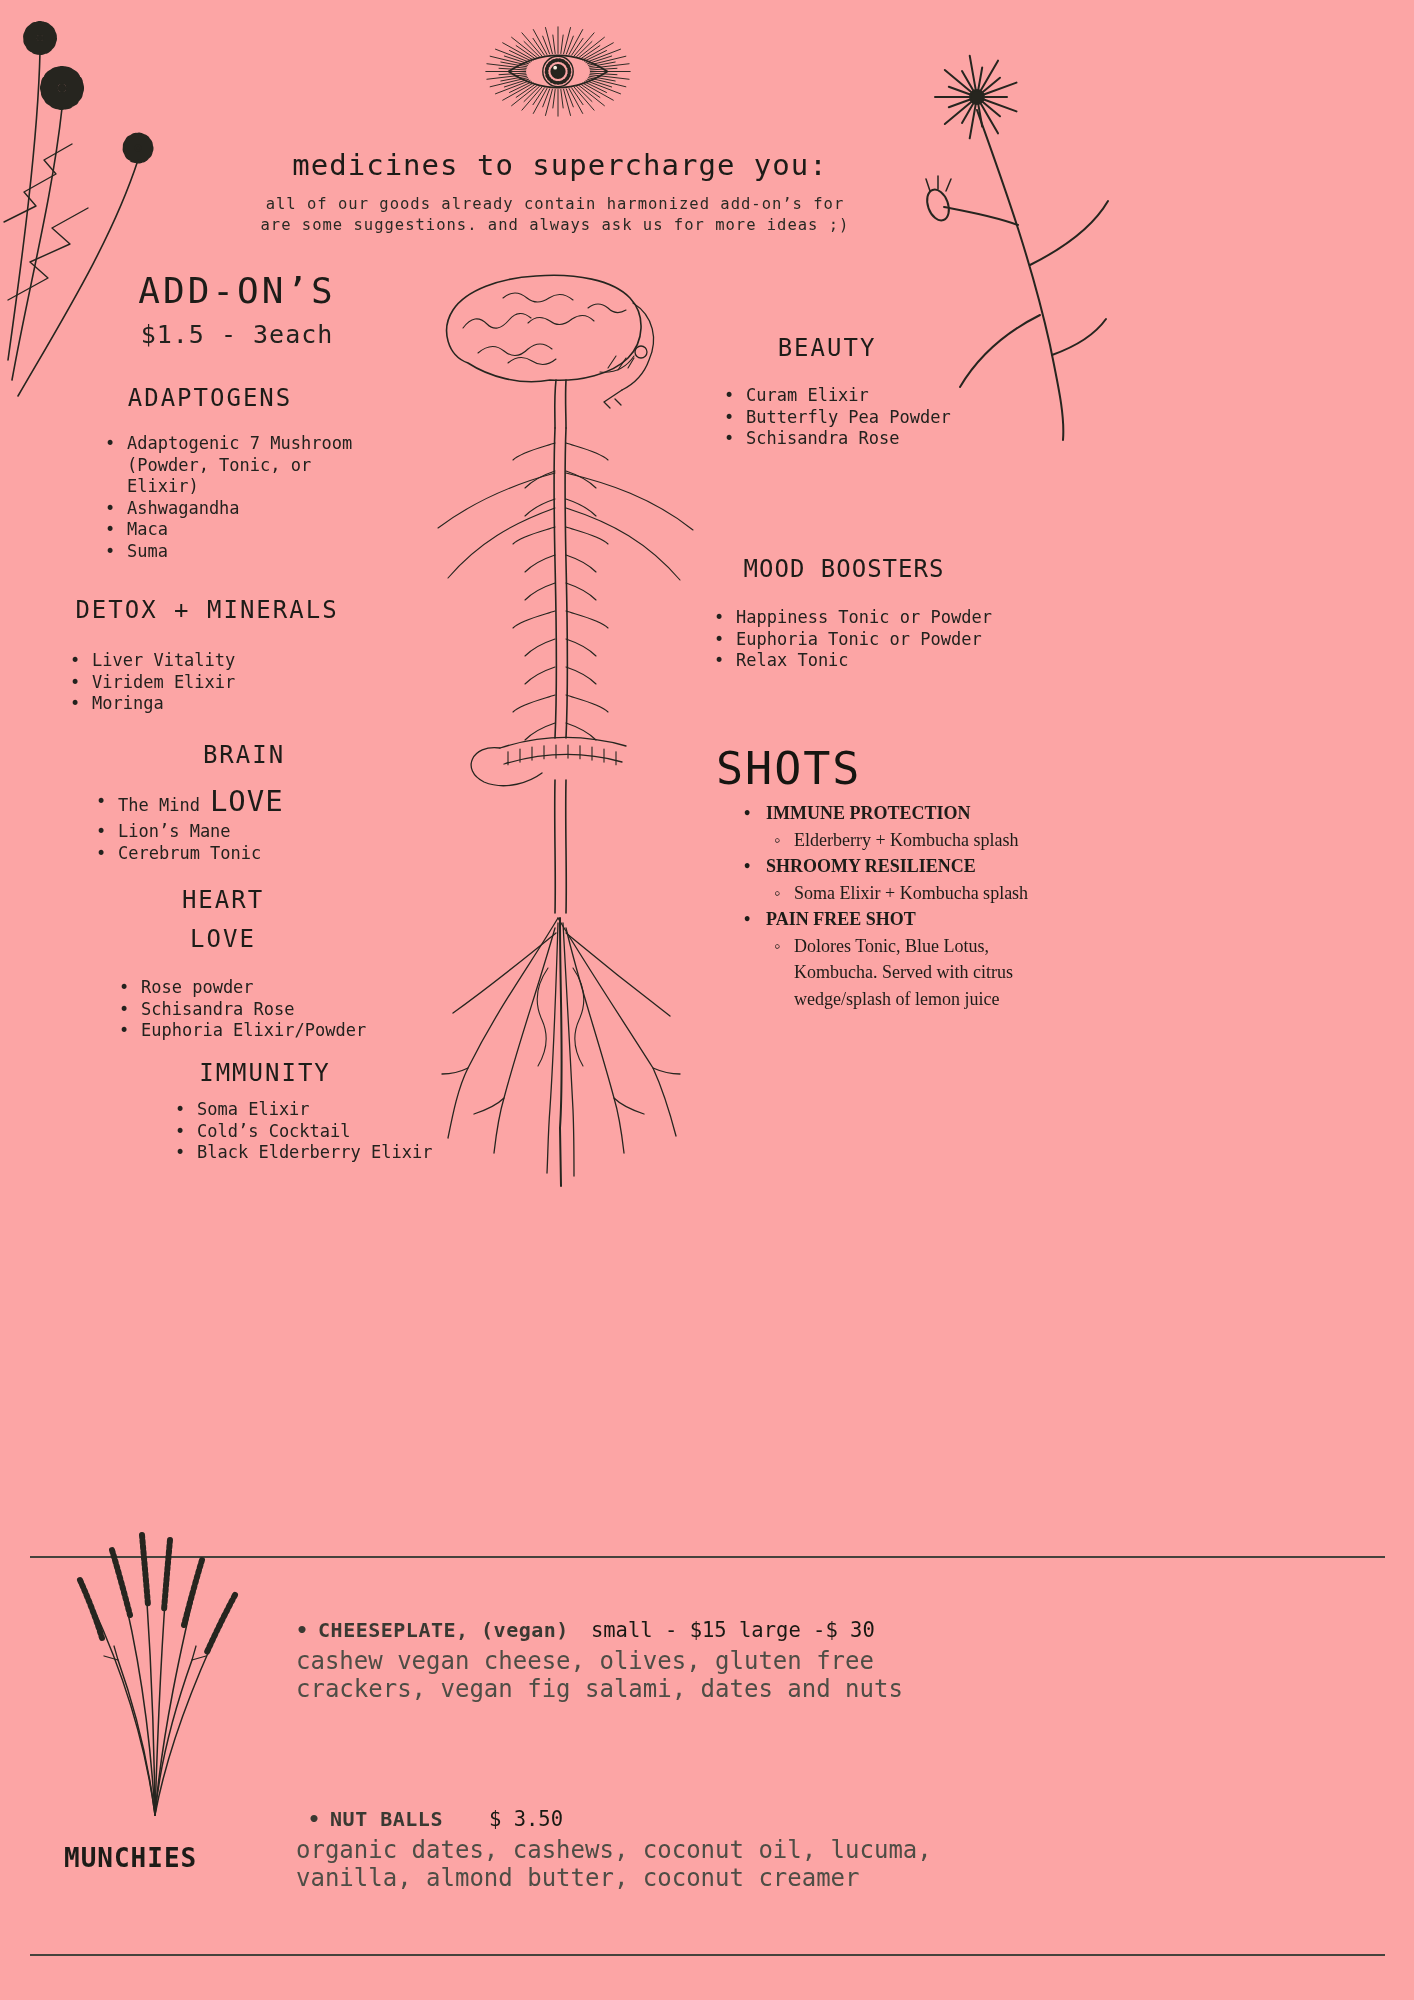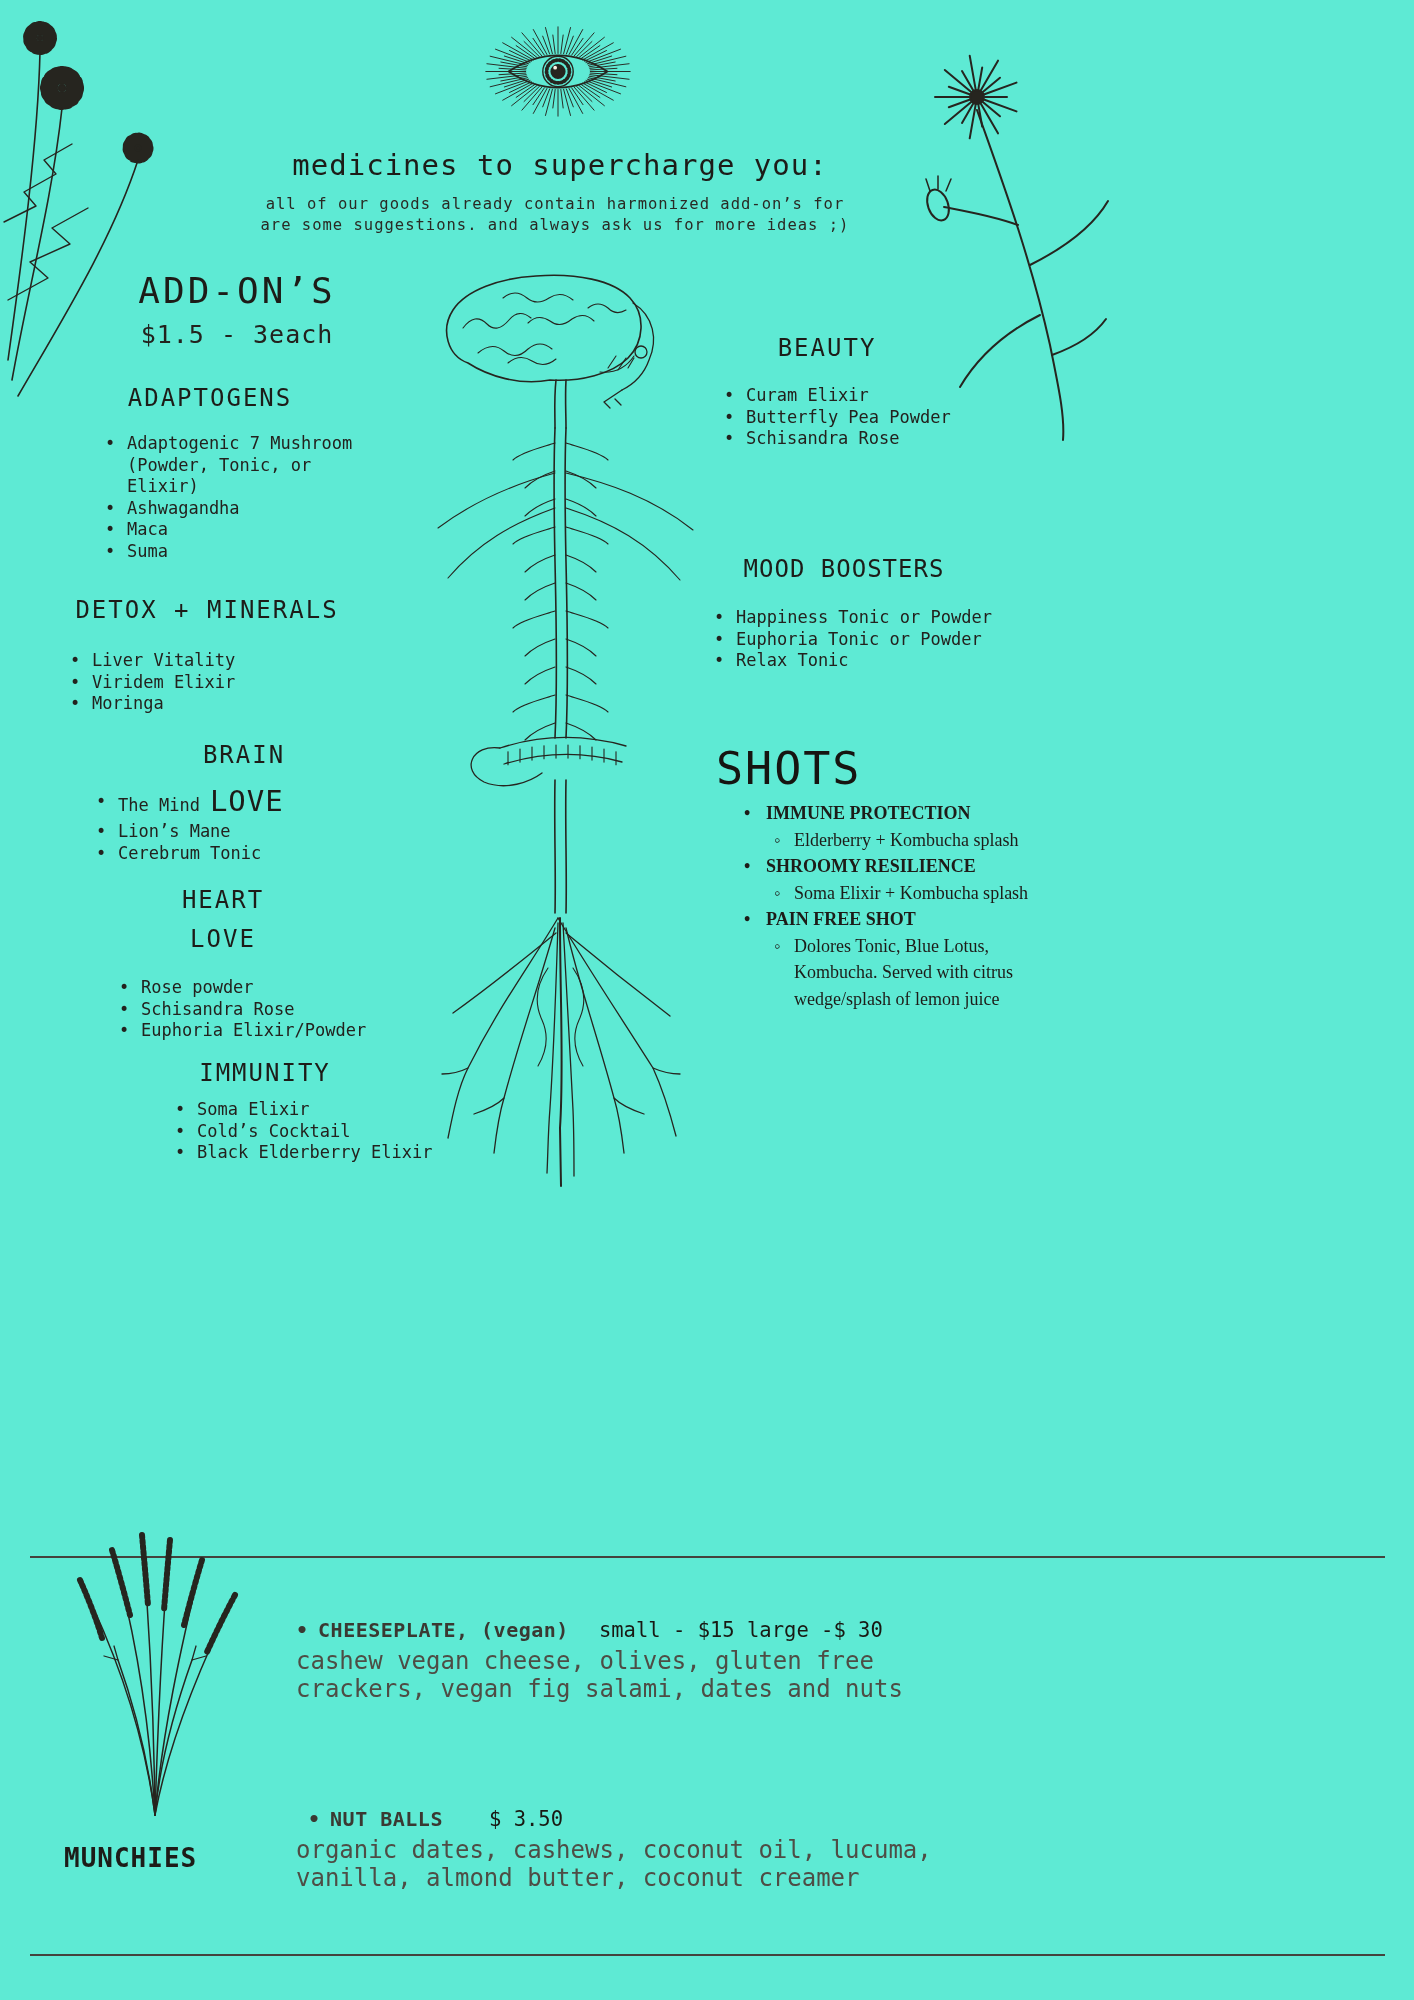--- a/index.html
+++ b/index.html
@@ -1,16 +1,16 @@
 <!DOCTYPE html>
 <html><head>
 <meta charset="utf-8">
 <style>
   html,body{margin:0;padding:0;background:#fbf0e1;}
-  .page{position:relative;width:1414px;height:2000px;background:#5eead4;
+  .page{position:relative;width:1414px;height:2000px;background:#fca5a5;
         font-family:"DejaVu Sans Mono", monospace;color:#21201c;overflow:hidden;}
   .abs{position:absolute;}
   svg{display:block;}
   .deco{stroke:#26251f;fill:none;stroke-linecap:round;stroke-linejoin:round;}
 
   .title{left:205px;top:148px;width:710px;text-align:center;
          font-size:29px;letter-spacing:1px;color:#1d1c18;}
   .intro{left:170px;top:194px;width:770px;text-align:center;
          font-size:15.5px;line-height:21px;letter-spacing:1px;color:#2a2a24;}
 
@@ -372,21 +372,21 @@
         <path d="M68,140 l-14,-4 m14,4 l-4,-14 M142,140 l14,-4 m-14,4 l4,-14" stroke-width="1.3"></path>
       </g>
     </svg>
   </div>
 
   <div class="abs munchies-label">MUNCHIES</div>
 
   <div class="abs" style="left:296px;top:1618px;">
     <div class="m-line">
       <span class="m-bullet">•</span><span class="m-name">CHEESEPLATE, (vegan)</span>
-      <span class="m-price" style="margin-left:18px;">small - $15 large -$ 30</span>
+      <span class="m-price" style="margin-left:10px;">small - $15 large -$ 30</span>
     </div>
     <div class="m-desc">cashew vegan cheese, olives, gluten free crackers, vegan fig salami, dates and nuts</div>
   </div>
 
   <div class="abs" style="left:296px;top:1775px;">
     <div class="m-line" style="padding-left:12px;margin-top:32px;">
       <span class="m-bullet">•</span><span class="m-name">NUT BALLS</span>
       <span class="m-price" style="margin-left:34px;">$ 3.50</span>
     </div>
     <div class="m-desc">organic dates, cashews, coconut oil, lucuma, vanilla, almond butter, coconut creamer</div>

